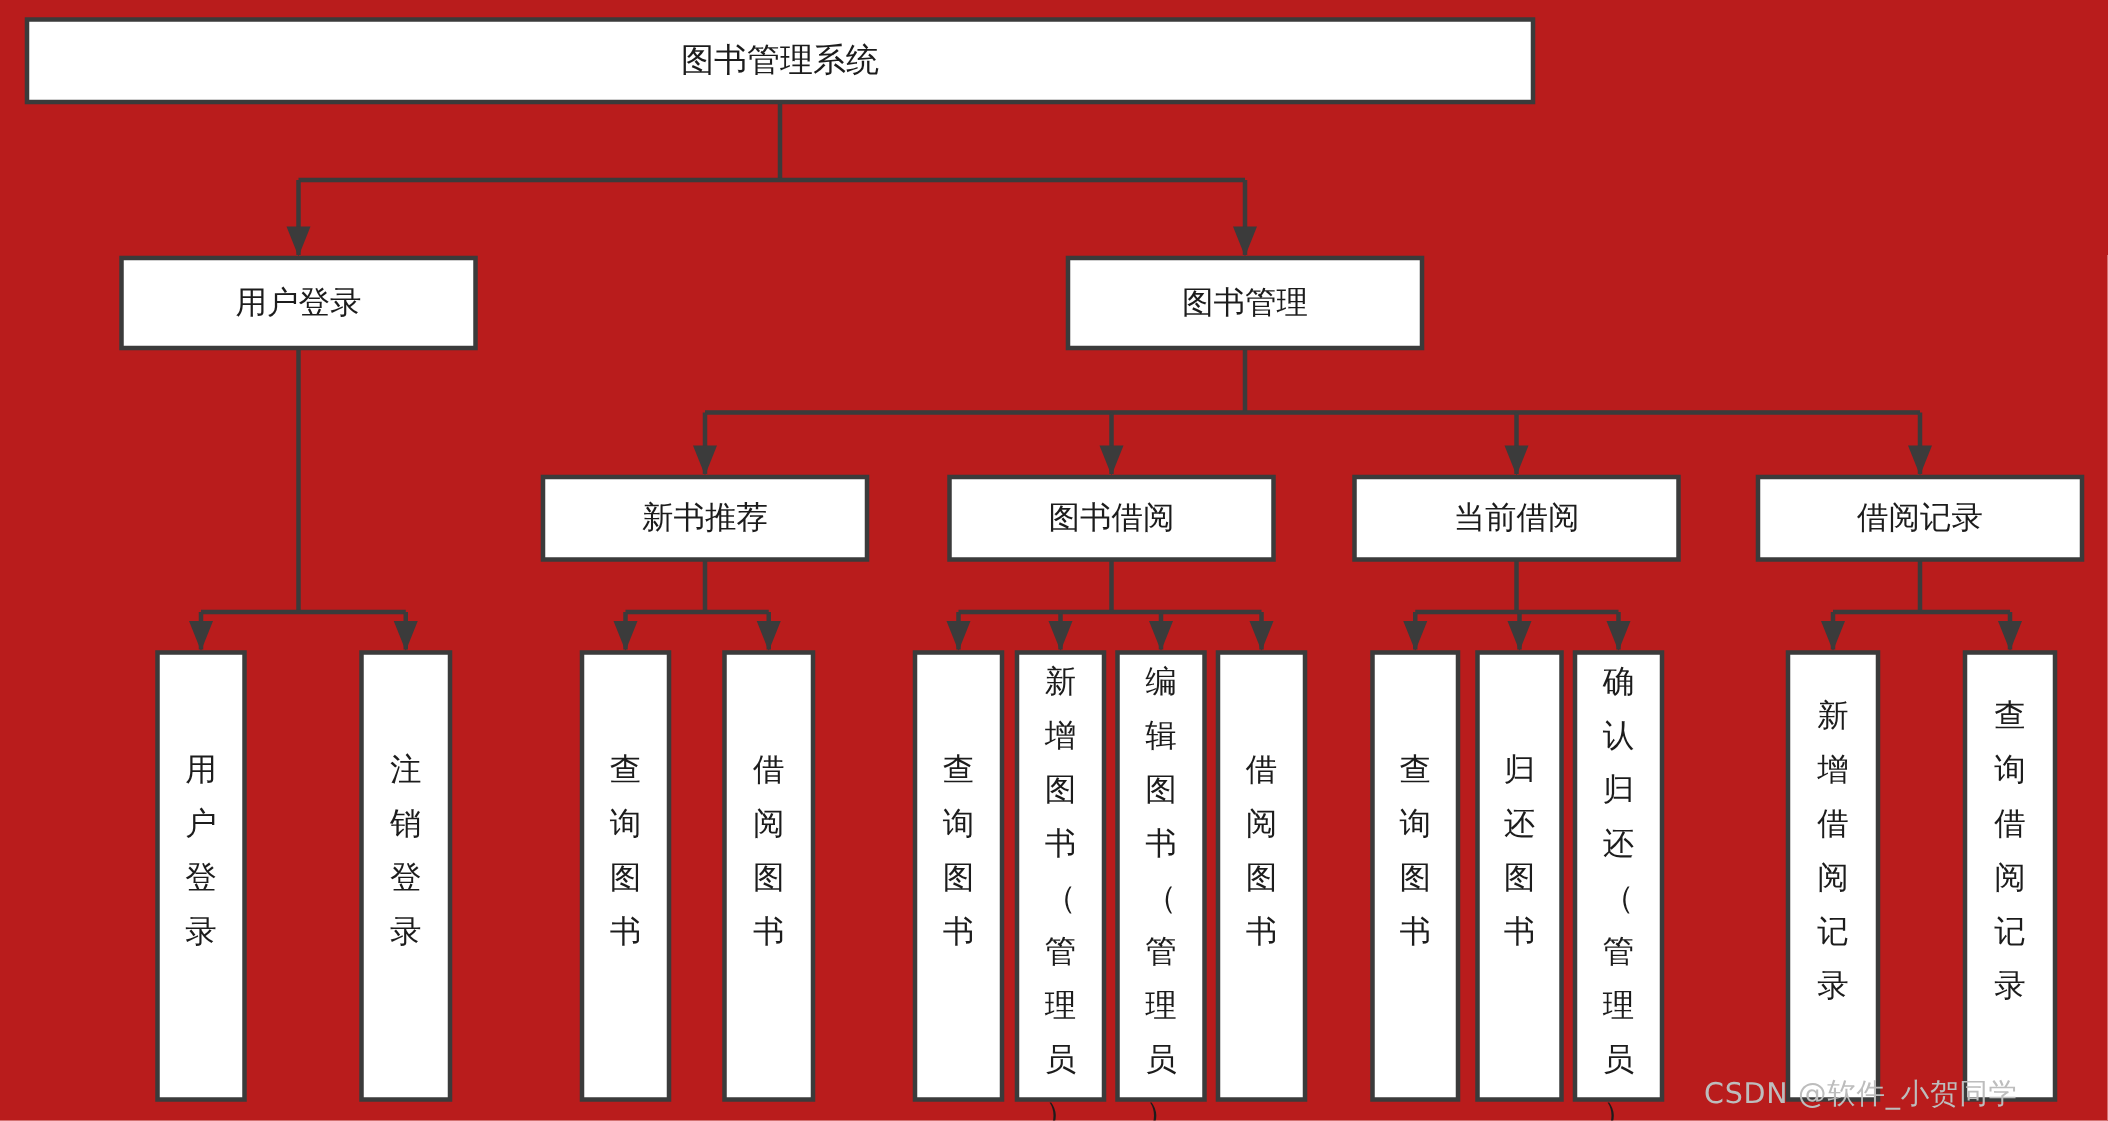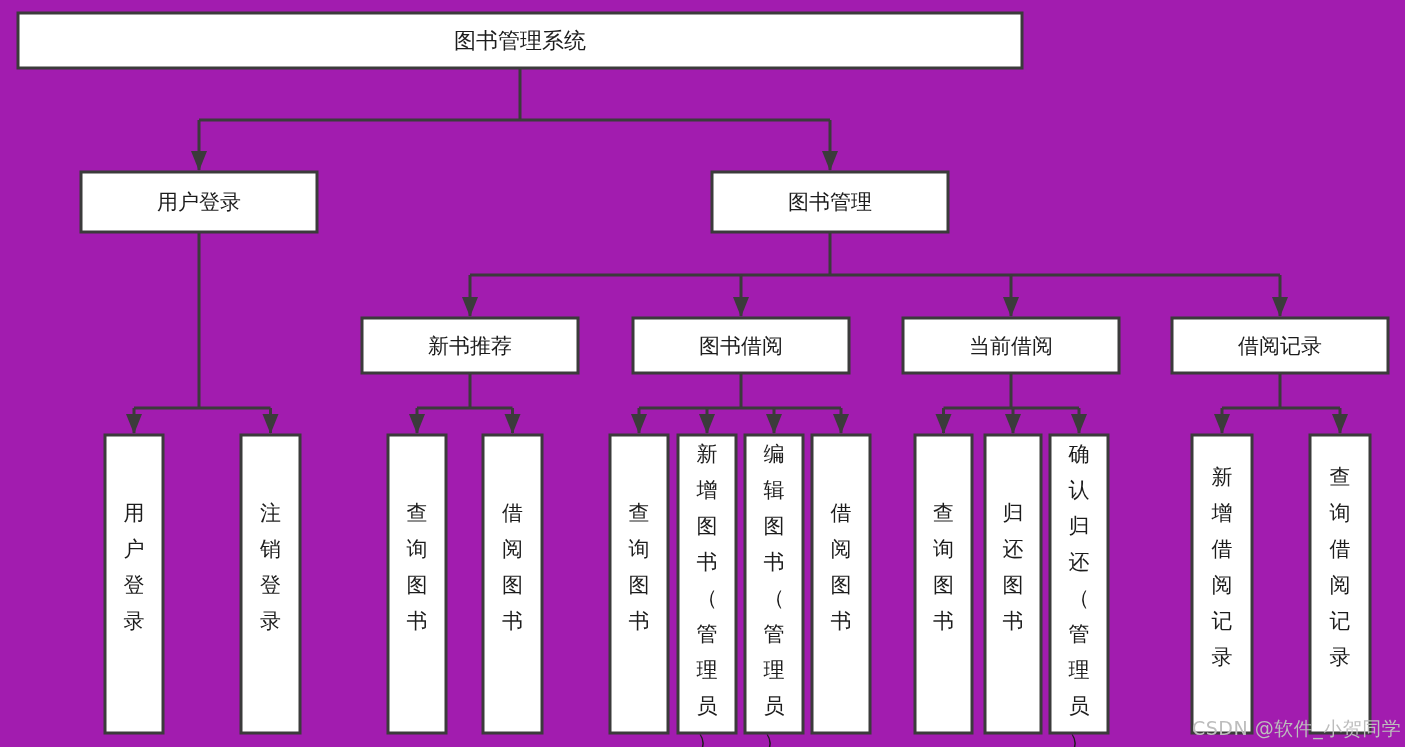--- a/index.html
+++ b/index.html
@@ -11,21 +11,21 @@
   body {
     width: 1405px;
     height: 747px;
     overflow: hidden;
     font-family: "DejaVu Sans", "Liberation Sans", sans-serif;
   }
   #diagram-root {
     position: relative;
     width: 1405px;
     height: 747px;
-    background: #a21caf;
+    background: #b91c1c;
   }
   svg#tree-svg {
     position: absolute;
     left: 0;
     top: 0;
     width: 1405px;
     height: 747px;
     display: block;
   }
   .node-box {
@@ -211,15 +211,15 @@
           <rect x="1192" y="435" width="60" height="298" class="node-box"></rect>
           <text x="1222" y="484" class="leaf-label"><tspan x="1222" dy="0">新</tspan><tspan x="1222" dy="36">增</tspan><tspan x="1222" dy="36">借</tspan><tspan x="1222" dy="36">阅</tspan><tspan x="1222" dy="36">记</tspan><tspan x="1222" dy="36">录</tspan></text>
         </g>
         <g>
           <rect x="1310" y="435" width="60" height="298" class="node-box"></rect>
           <text x="1340" y="484" class="leaf-label"><tspan x="1340" dy="0">查</tspan><tspan x="1340" dy="36">询</tspan><tspan x="1340" dy="36">借</tspan><tspan x="1340" dy="36">阅</tspan><tspan x="1340" dy="36">记</tspan><tspan x="1340" dy="36">录</tspan></text>
         </g>
       </g>
   </svg>
 
-  <div class="watermark-text" style="left: 1192px; top: 716px;">CSDN @软件_小贺同学</div>
+  <div class="watermark-text" style="left: 1136px; top: 716px;">CSDN @软件_小贺同学</div>
 
 </div>
 
 </body></html>

